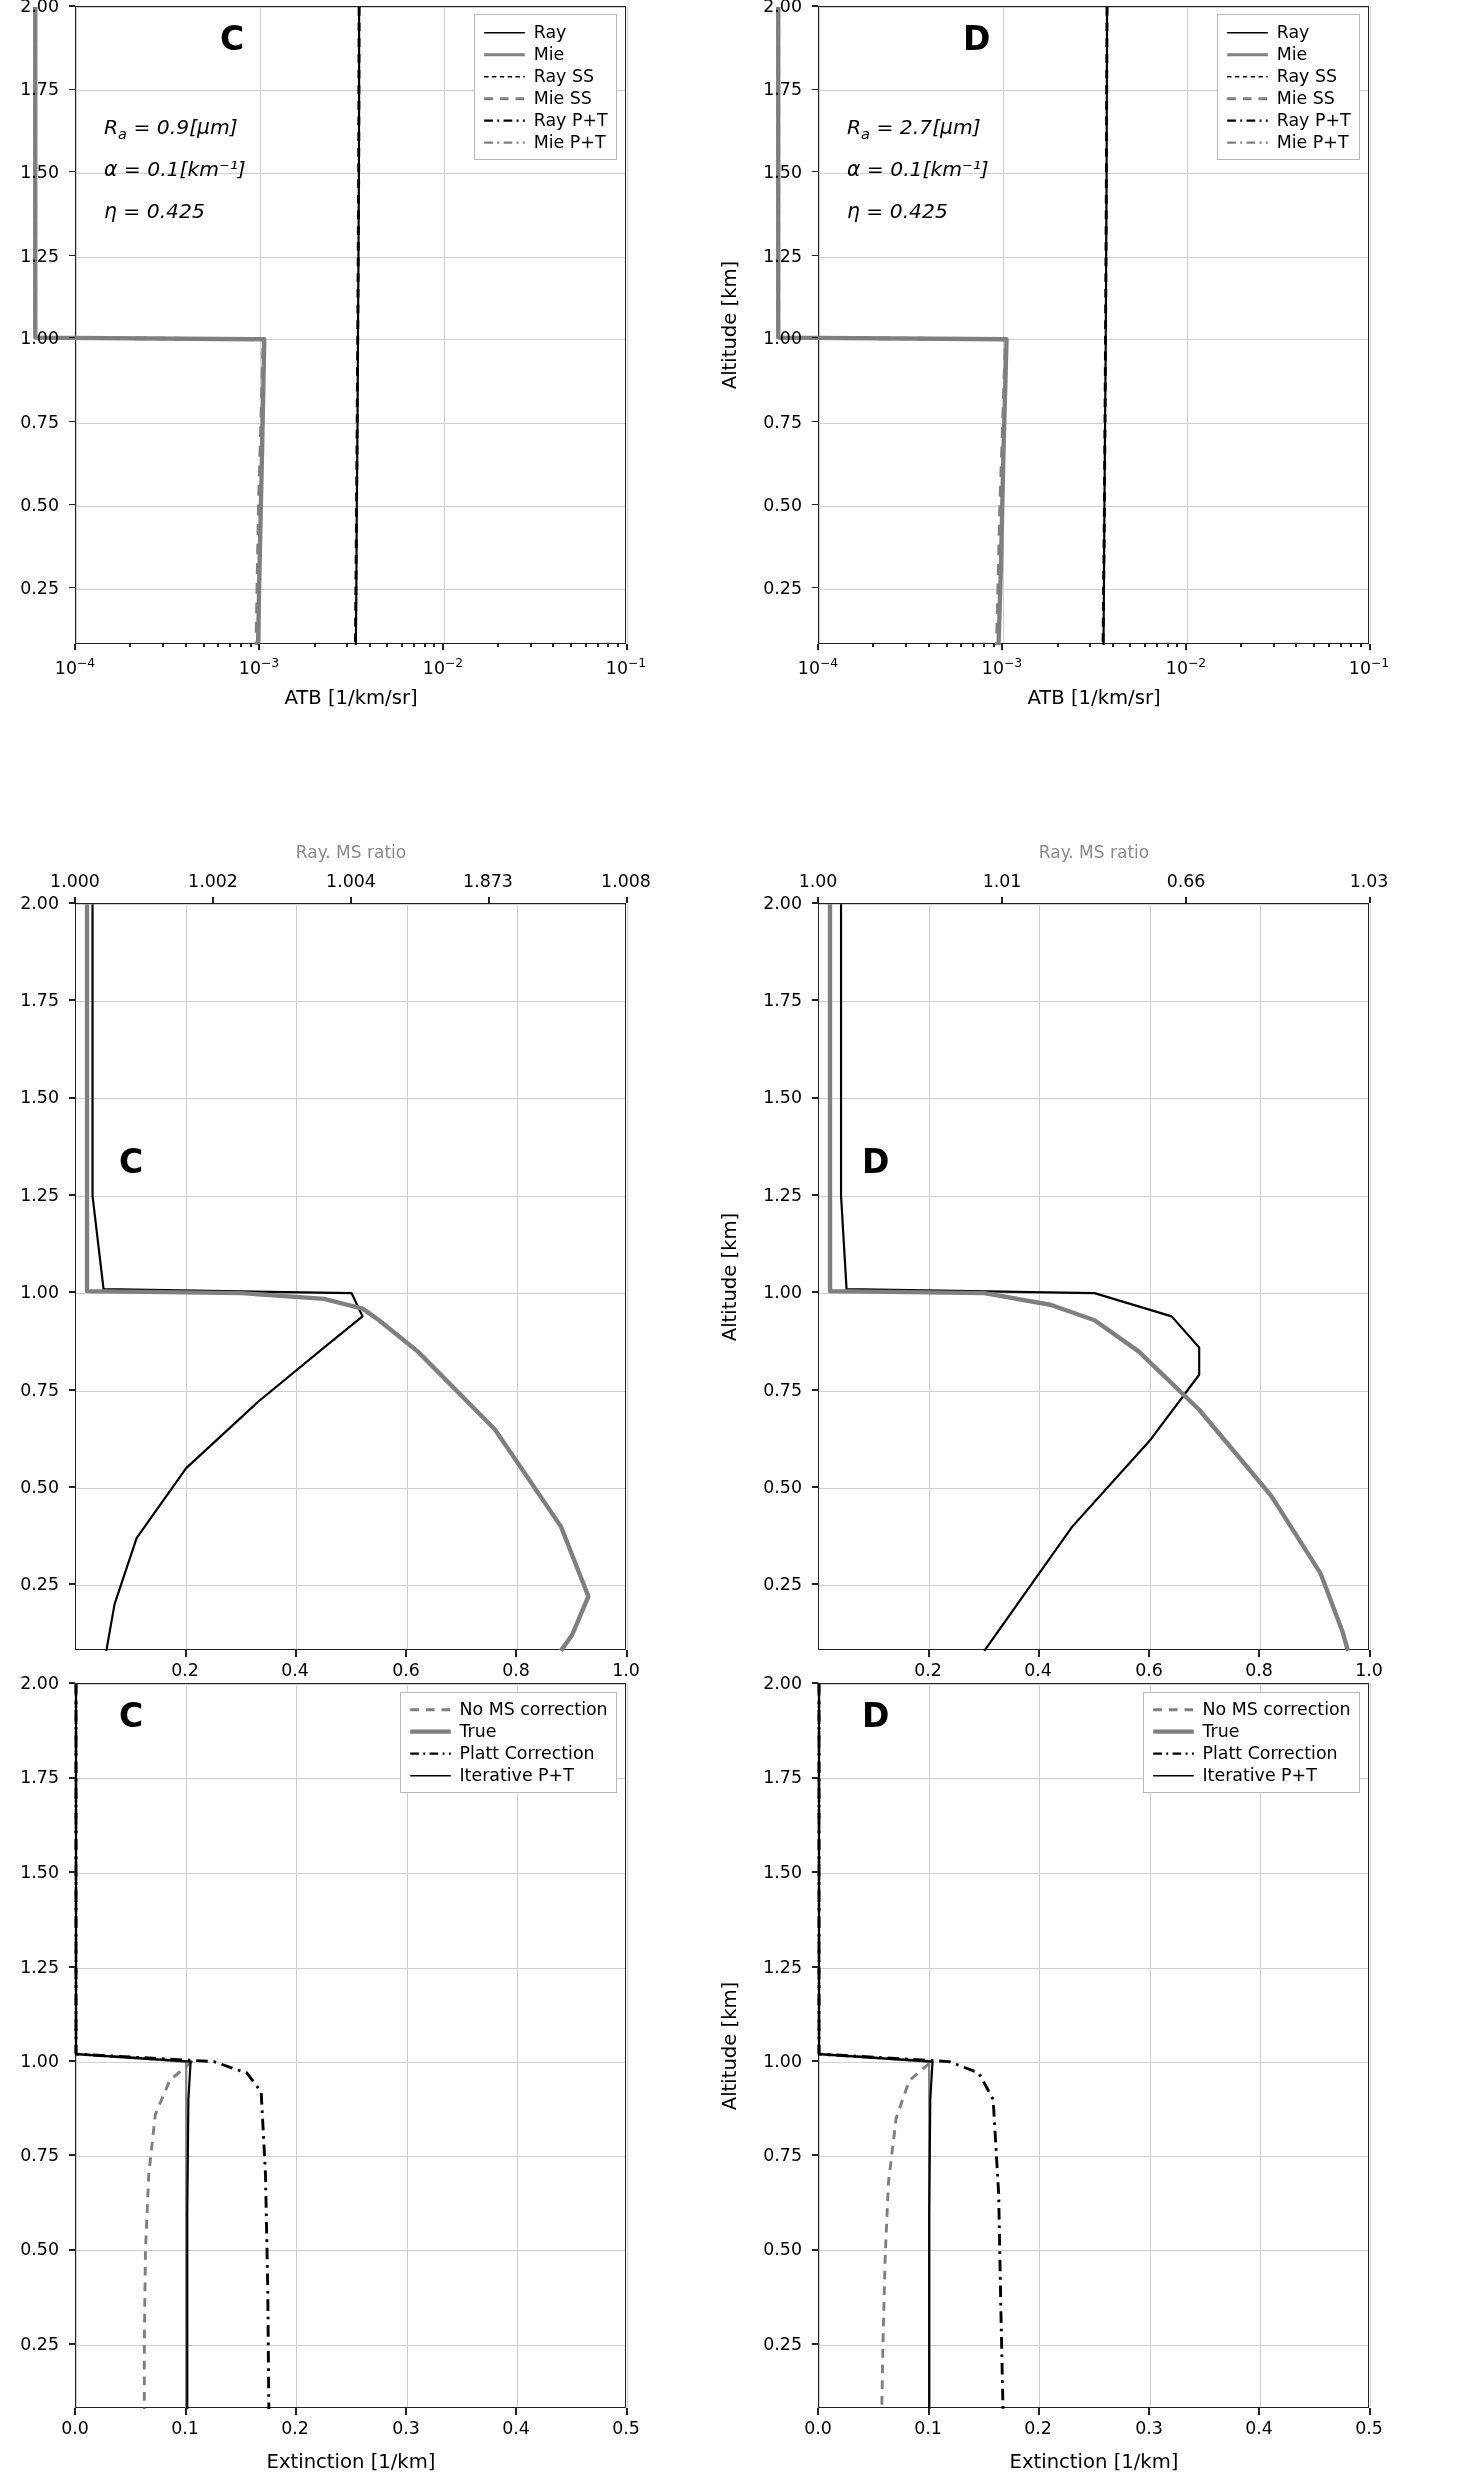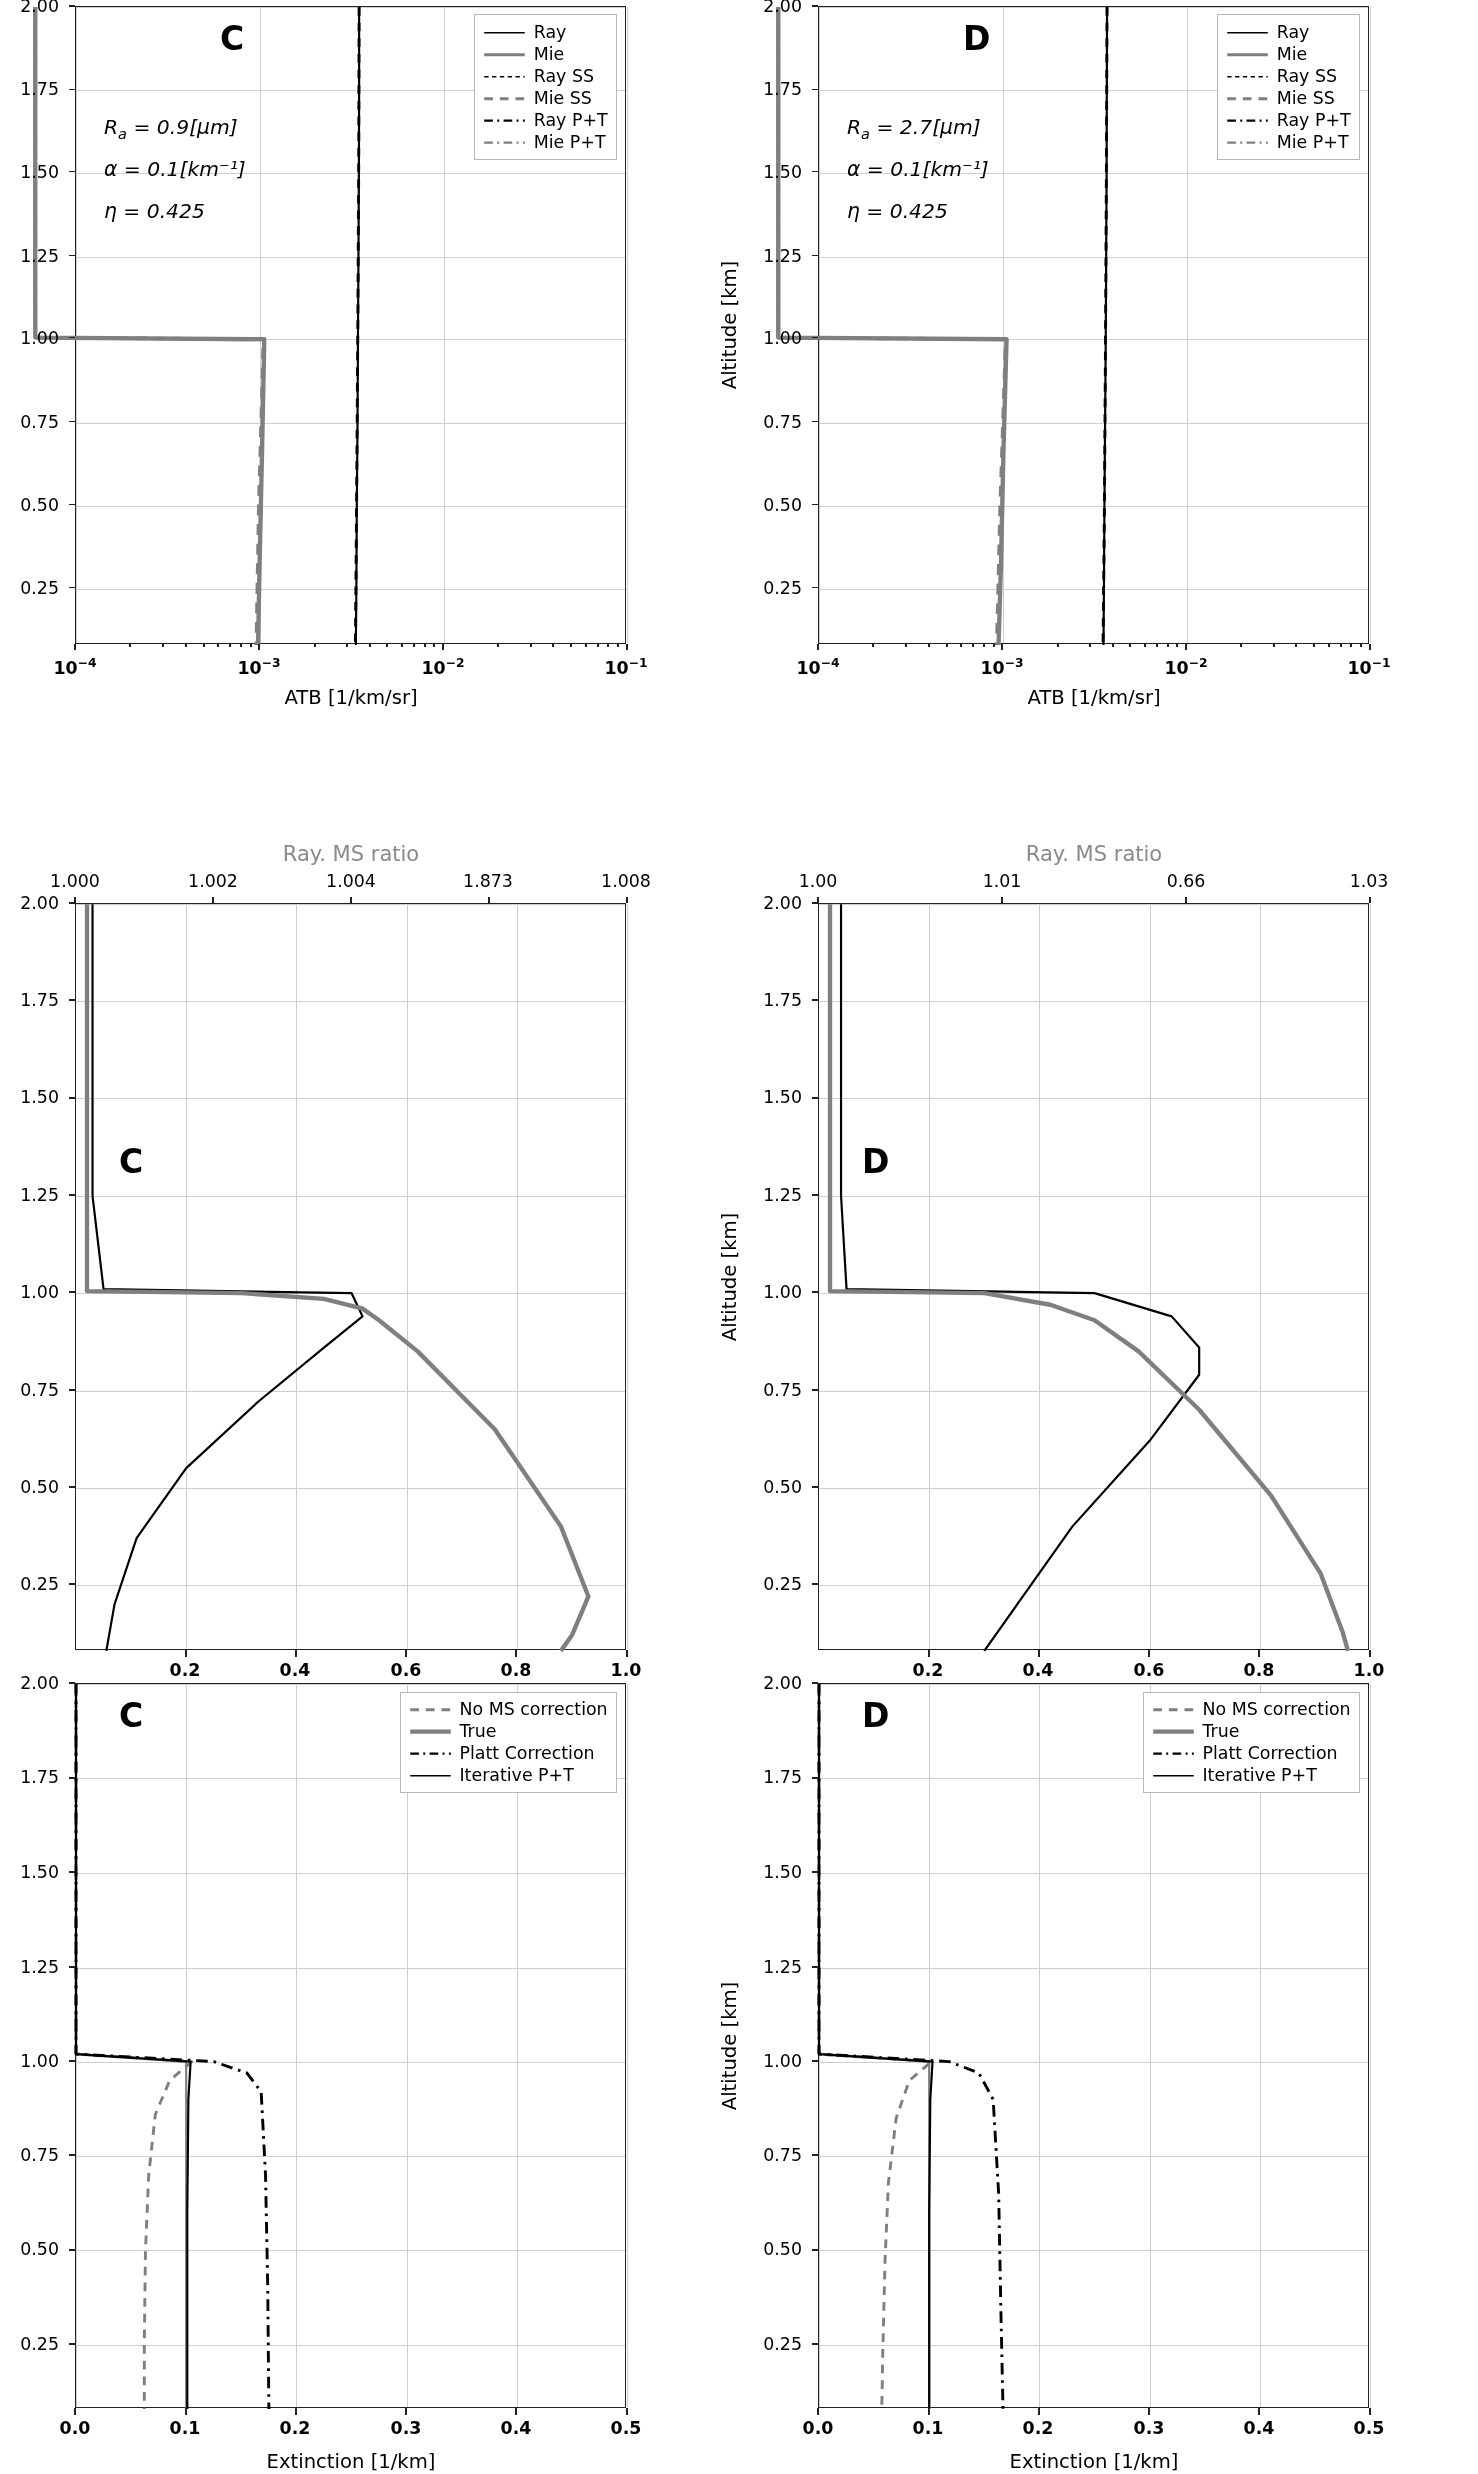--- a/index.html
+++ b/index.html
@@ -9,26 +9,26 @@
   .panel{position:absolute;}
   .plot-area{position:absolute;background:#fff;border:1.5px solid #222;box-sizing:border-box;}
   .gridline{position:absolute;background:#cfcfcf;}
   .gridline.h{height:0.7px;left:0;right:0;}
   .gridline.v{width:0.7px;top:0;bottom:0;}
   .tick{position:absolute;background:#222;}
   .tick.x{width:1.5px;height:6.5px;}
   .tick.xmin{width:1.5px;height:3.6px;}
   .tick.y{height:1.5px;width:6.5px;}
   .ticklabel{position:absolute;font-size:17.4px;color:#000;white-space:nowrap;}
-  .ticklabel.x{transform:translateX(-50%);font-weight:bold;}
+  .ticklabel.x{transform:translateX(-50%);}
   .ticklabel.y{transform:translateY(-50%);text-align:right;}
   .axlabel{position:absolute;font-size:19.6px;color:#000;white-space:nowrap;}
   .axlabel.x{transform:translateX(-50%);}
   .axlabel.y{transform-origin:0 0;white-space:nowrap;}
-  .toplabel{position:absolute;font-size:21px;color:#8a8a8a;white-space:nowrap;transform:translateX(-50%);}
+  .toplabel{position:absolute;font-size:17px;color:#8a8a8a;white-space:nowrap;transform:translateX(-50%);}
   .toptick{position:absolute;font-size:17.4px;color:#000;white-space:nowrap;transform:translateX(-50%);}
   .panel-letter{position:absolute;font-family:"DejaVu Sans",sans-serif;font-weight:bold;font-size:33px;color:#000;}
   .annot{position:absolute;font-size:20.3px;color:#000;font-style:italic;white-space:nowrap;}
   .legend{position:absolute;border:0.7px solid #b8b8b8;background:#fff;padding:5.8px 8.7px;box-sizing:border-box;}
   .legend .row{display:flex;align-items:center;height:22px;}
   .legend .sample{width:41px;height:0;margin-right:8.7px;position:relative;}
   .legend .lbl{font-size:17.4px;color:#000;white-space:nowrap;}
   svg{position:absolute;left:0;top:0;overflow:visible;}
 </style>
 </head>

